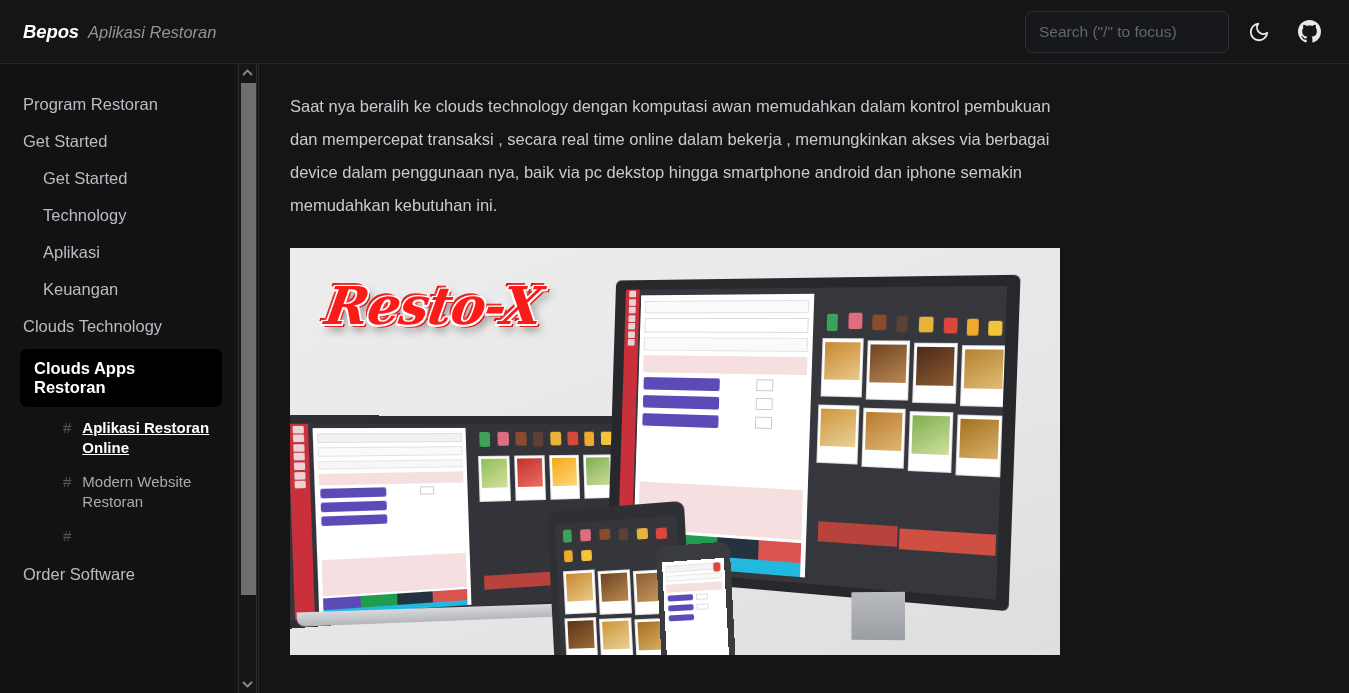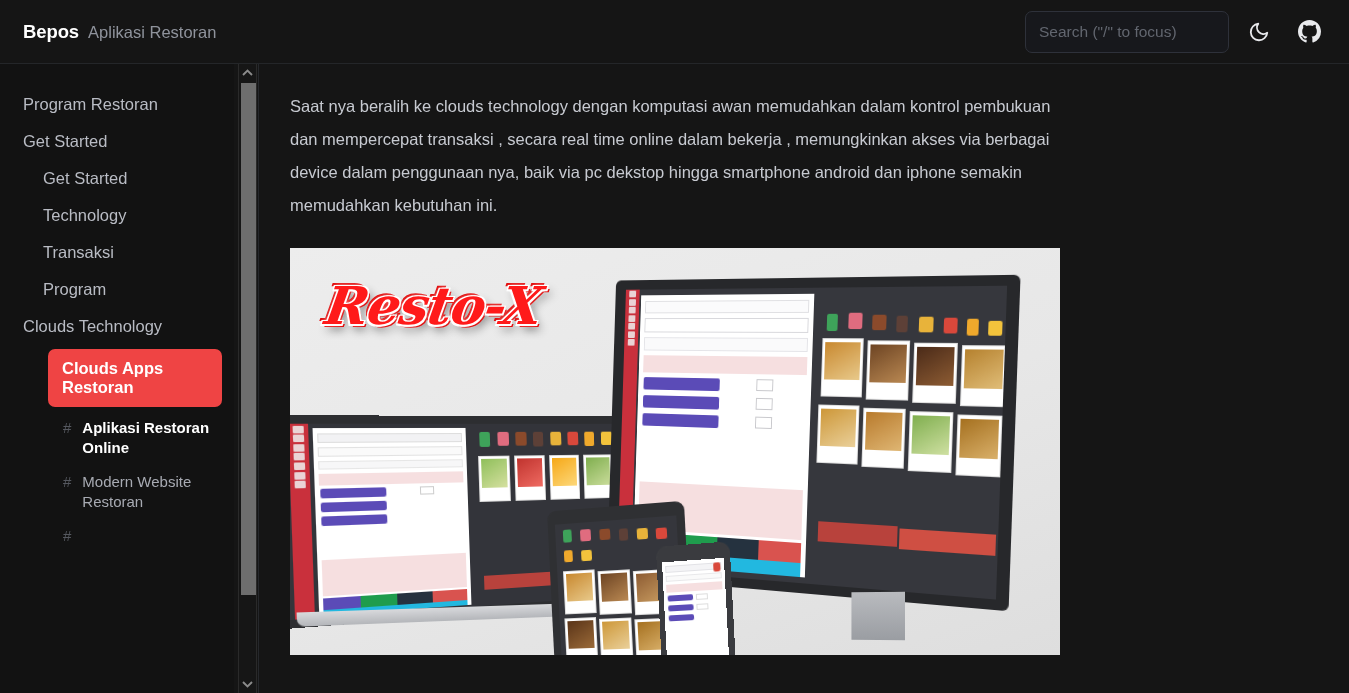--- a/index.html
+++ b/index.html
@@ -14,21 +14,21 @@
 
   
   .header {
     position: absolute; top: 0; left: 0;
     width: 1349px; height: 64px;
     background: #151515;
     border-bottom: 1px solid #242629;
     display: flex; align-items: center;
     z-index: 20;
   }
-  .brand { display: flex; align-items: baseline; padding-left: 23px; }
+  .brand { display: flex; align-items: baseline; padding-left: 23px; font-style: italic; }
   .brand-name {
     font-size: 18.5px; font-weight: bold; color: #ffffff;
     letter-spacing: -0.1px;
   }
   .brand-sub {
     font-size: 16.5px; color: #8f939c; margin-left: 9px; font-weight: 400;
   }
   .header-right {
     margin-left: auto; display: flex; align-items: center;
     padding-right: 20px; gap: 0px;
@@ -56,38 +56,38 @@
   .sidebar {
     position: absolute; top: 64px; left: 0;
     width: 234px; height: 629px;
     background: #121212;
     overflow: hidden;
     padding-top: 22px;
   }
   .nav-top { font-size: 16.5px; color: #b9bcc4; padding: 9px 0 9px 23px; cursor: pointer; }
   .nav-sub { font-size: 16.5px; color: #b9bcc4; padding: 9px 0 9px 43px; cursor: pointer; }
   .nav-active {
-    margin: 4px 12px 4px 48px;
-    background: #ef4444;
+    margin: 4px 12px 4px 20px;
+    background: #000000;
     border-radius: 7px;
     padding: 10px 14px;
     font-size: 16.5px;
     font-weight: bold;
     color: #ffffff;
     cursor: pointer;
     display: inline-block;
   }
   .nav-anchor {
     display: flex; padding: 7px 16px 7px 63px;
     font-size: 15px; cursor: pointer;
     line-height: 20px;
   }
   .nav-anchor .hash { color: #55585f; margin-right: 11px; font-weight: 400; }
   .nav-anchor .lbl { color: #a8abb3; }
-  .nav-anchor.on .lbl { color: #ffffff; font-weight: bold; }
+  .nav-anchor.on .lbl { color: #ffffff; font-weight: bold; text-decoration: underline; }
 
   
   .scrollbar {
     position: absolute; top: 64px; left: 238px;
     width: 19px; height: 629px;
     background: #161616;
     border-left: 1px solid #2a2a2a;
     border-right: 1px solid #2a2a2a;
   }
   .sb-arrow {
@@ -207,40 +207,41 @@
       </span>
     </div>
   </div>
 </div>
 
 <nav class="sidebar">
   <div class="nav-top">Program Restoran</div>
   <div class="nav-top">Get Started</div>
   <div class="nav-sub">Get Started</div>
   <div class="nav-sub">Technology</div>
-  <div class="nav-sub">Transaksi</div>
-  <div class="nav-sub">Program</div>
+  <div class="nav-sub">Aplikasi</div>
+  <div class="nav-sub">Keuangan</div>
   <div class="nav-top">Clouds Technology</div>
 
   <div style="padding-left:0">
     <div class="nav-active">Clouds Apps Restoran</div>
   </div>
 
   <div class="nav-anchor on">
     <span class="hash">#</span>
     <span class="lbl">Aplikasi Restoran Online</span>
   </div>
   <div class="nav-anchor">
     <span class="hash">#</span>
     <span class="lbl">Modern Website Restoran</span>
   </div>
   <div class="nav-anchor">
     <span class="hash">#</span>
   </div>
 
+  <div class="nav-top" style="padding-top:12px">Order Software</div>
 </nav>
 
 <div class="scrollbar">
   <div class="sb-arrow">
     <span>
       <svg width="11" height="7" viewBox="0 0 11 7">
           <path d="M1 6 L5.5 1.5 L10 6" stroke="#8b8b8b" stroke-width="1.9" fill="none"></path>
         </svg>
     </span>
   </div>

